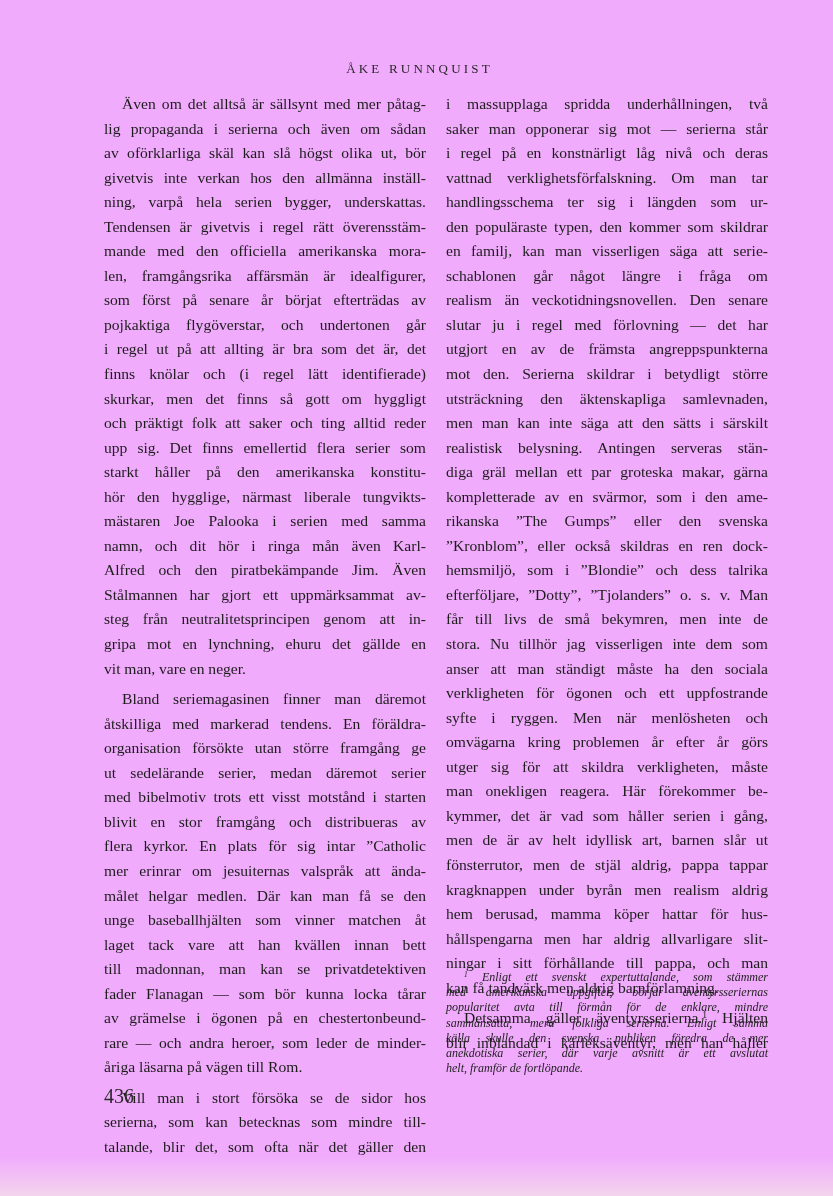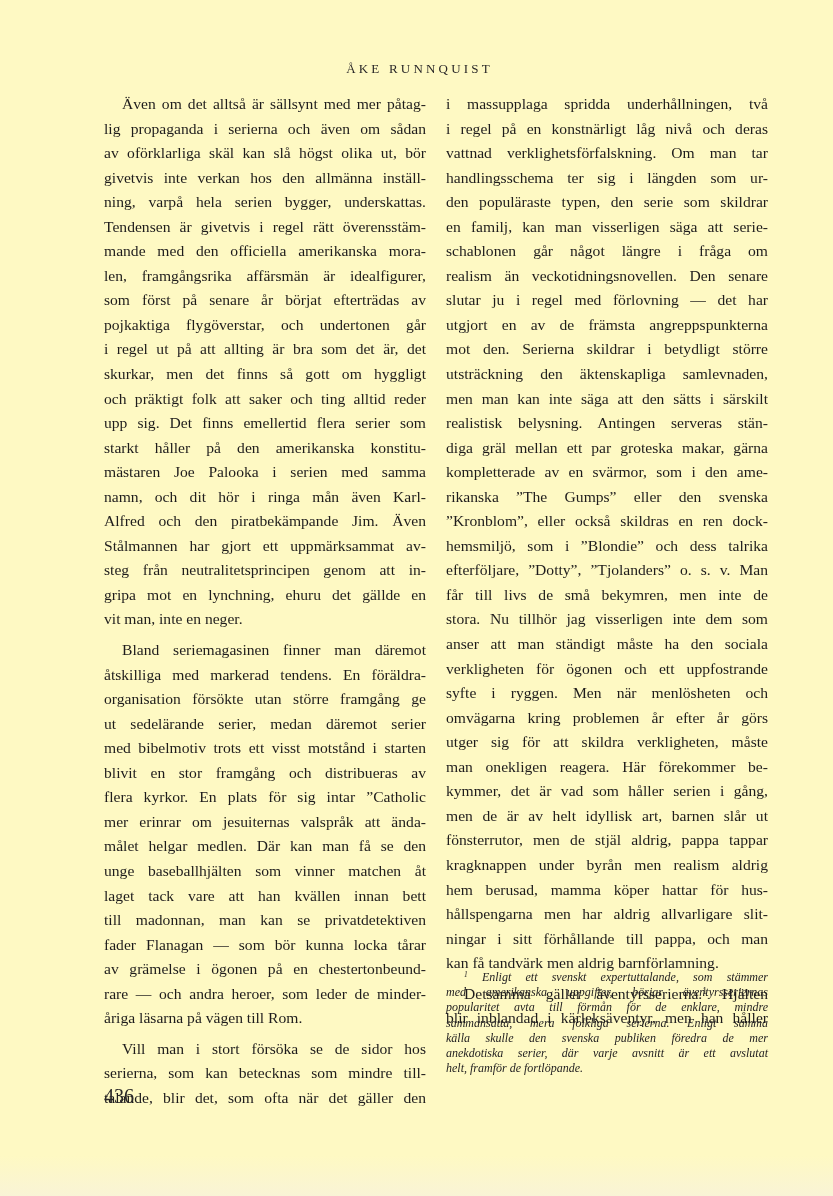--- a/index.html
+++ b/index.html
@@ -12,21 +12,21 @@
       height: 1196px;
       position: relative;
       overflow: hidden;
       font-family: "Liberation Serif", "DejaVu Serif", serif;
       color: #1e1c1c;
     }
     .page {
       position: absolute;
       left: 0; top: 0;
       width: 833px; height: 1196px;
-      background: #fef9c3;
+      background: #f0abfc;
     }
     .page-edge {
       position: absolute;
       left: 0; right: 0; bottom: 0;
       height: 40px;
       background: linear-gradient(to bottom, rgba(253,252,252,0) 0%, rgba(246,240,226,0.6) 100%);
     }
     .running-head {
       position: absolute;
       top: 61px;
@@ -111,31 +111,33 @@
       <span class="line">lig propaganda i serierna och även om sådan</span>
       <span class="line">av oförklarliga skäl kan slå högst olika ut, bör</span>
       <span class="line">givetvis inte verkan hos den allmänna inställ-</span>
       <span class="line">ning, varpå hela serien bygger, underskattas.</span>
       <span class="line">Tendensen är givetvis i regel rätt överensstäm-</span>
       <span class="line">mande med den officiella amerikanska mora-</span>
       <span class="line">len, framgångsrika affärsmän är idealfigurer,</span>
       <span class="line">som först på senare år börjat efterträdas av</span>
       <span class="line">pojkaktiga flygöverstar, och undertonen går</span>
       <span class="line">i regel ut på att allting är bra som det är, det</span>
+      <span class="line">finns knölar och (i regel lätt identifierade)</span>
       <span class="line">skurkar, men det finns så gott om hyggligt</span>
       <span class="line">och präktigt folk att saker och ting alltid reder</span>
       <span class="line">upp sig. Det finns emellertid flera serier som</span>
       <span class="line">starkt håller på den amerikanska konstitu-</span>
+      <span class="line">hör den hygglige, närmast liberale tungvikts-</span>
       <span class="line">mästaren Joe Palooka i serien med samma</span>
       <span class="line">namn, och dit hör i ringa mån även Karl-</span>
       <span class="line">Alfred och den piratbekämpande Jim. Även</span>
       <span class="line">Stålmannen har gjort ett uppmärksammat av-</span>
       <span class="line">steg från neutralitetsprincipen genom att in-</span>
       <span class="line">gripa mot en lynchning, ehuru det gällde en</span>
-      <span class="line last">vit man, inte en neger.</span>
+      <span class="line last">vit man, vare en neger.</span>
     </div>
     <span class="para-gap"></span>
 
     <div>
       <span class="line indent">Bland seriemagasinen finner man däremot</span>
       <span class="line">åtskilliga med markerad tendens. En föräldra-</span>
       <span class="line">organisation försökte utan större framgång ge</span>
       <span class="line">ut sedelärande serier, medan däremot serier</span>
       <span class="line">med bibelmotiv trots ett visst motstånd i starten</span>
       <span class="line">blivit en stor framgång och distribueras av</span>
@@ -155,24 +157,25 @@
     <div>
       <span class="line indent">Vill man i stort försöka se de sidor hos</span>
       <span class="line">serierna, som kan betecknas som mindre till-</span>
       <span class="line">talande, blir det, som ofta när det gäller den</span>
     </div>
   </div>
 
   <div class="column col-right">
     <div>
       <span class="line">i massupplaga spridda underhållningen, två</span>
+      <span class="line">saker man opponerar sig mot — serierna står</span>
       <span class="line">i regel på en konstnärligt låg nivå och deras</span>
       <span class="line">vattnad verklighetsförfalskning. Om man tar</span>
       <span class="line">handlingsschema ter sig i längden som ur-</span>
-      <span class="line">den populäraste typen, den serie som skildrar</span>
+      <span class="line">den populäraste typen, den kommer som skildrar</span>
       <span class="line">en familj, kan man visserligen säga att serie-</span>
       <span class="line">schablonen går något längre i fråga om</span>
       <span class="line">realism än veckotidningsnovellen. Den senare</span>
       <span class="line">slutar ju i regel med förlovning — det har</span>
       <span class="line">utgjort en av de främsta angreppspunkterna</span>
       <span class="line">mot den. Serierna skildrar i betydligt större</span>
       <span class="line">utsträckning den äktenskapliga samlevnaden,</span>
       <span class="line">men man kan inte säga att den sätts i särskilt</span>
       <span class="line">realistisk belysning. Antingen serveras stän-</span>
       <span class="line">diga gräl mellan ett par groteska makar, gärna</span>

